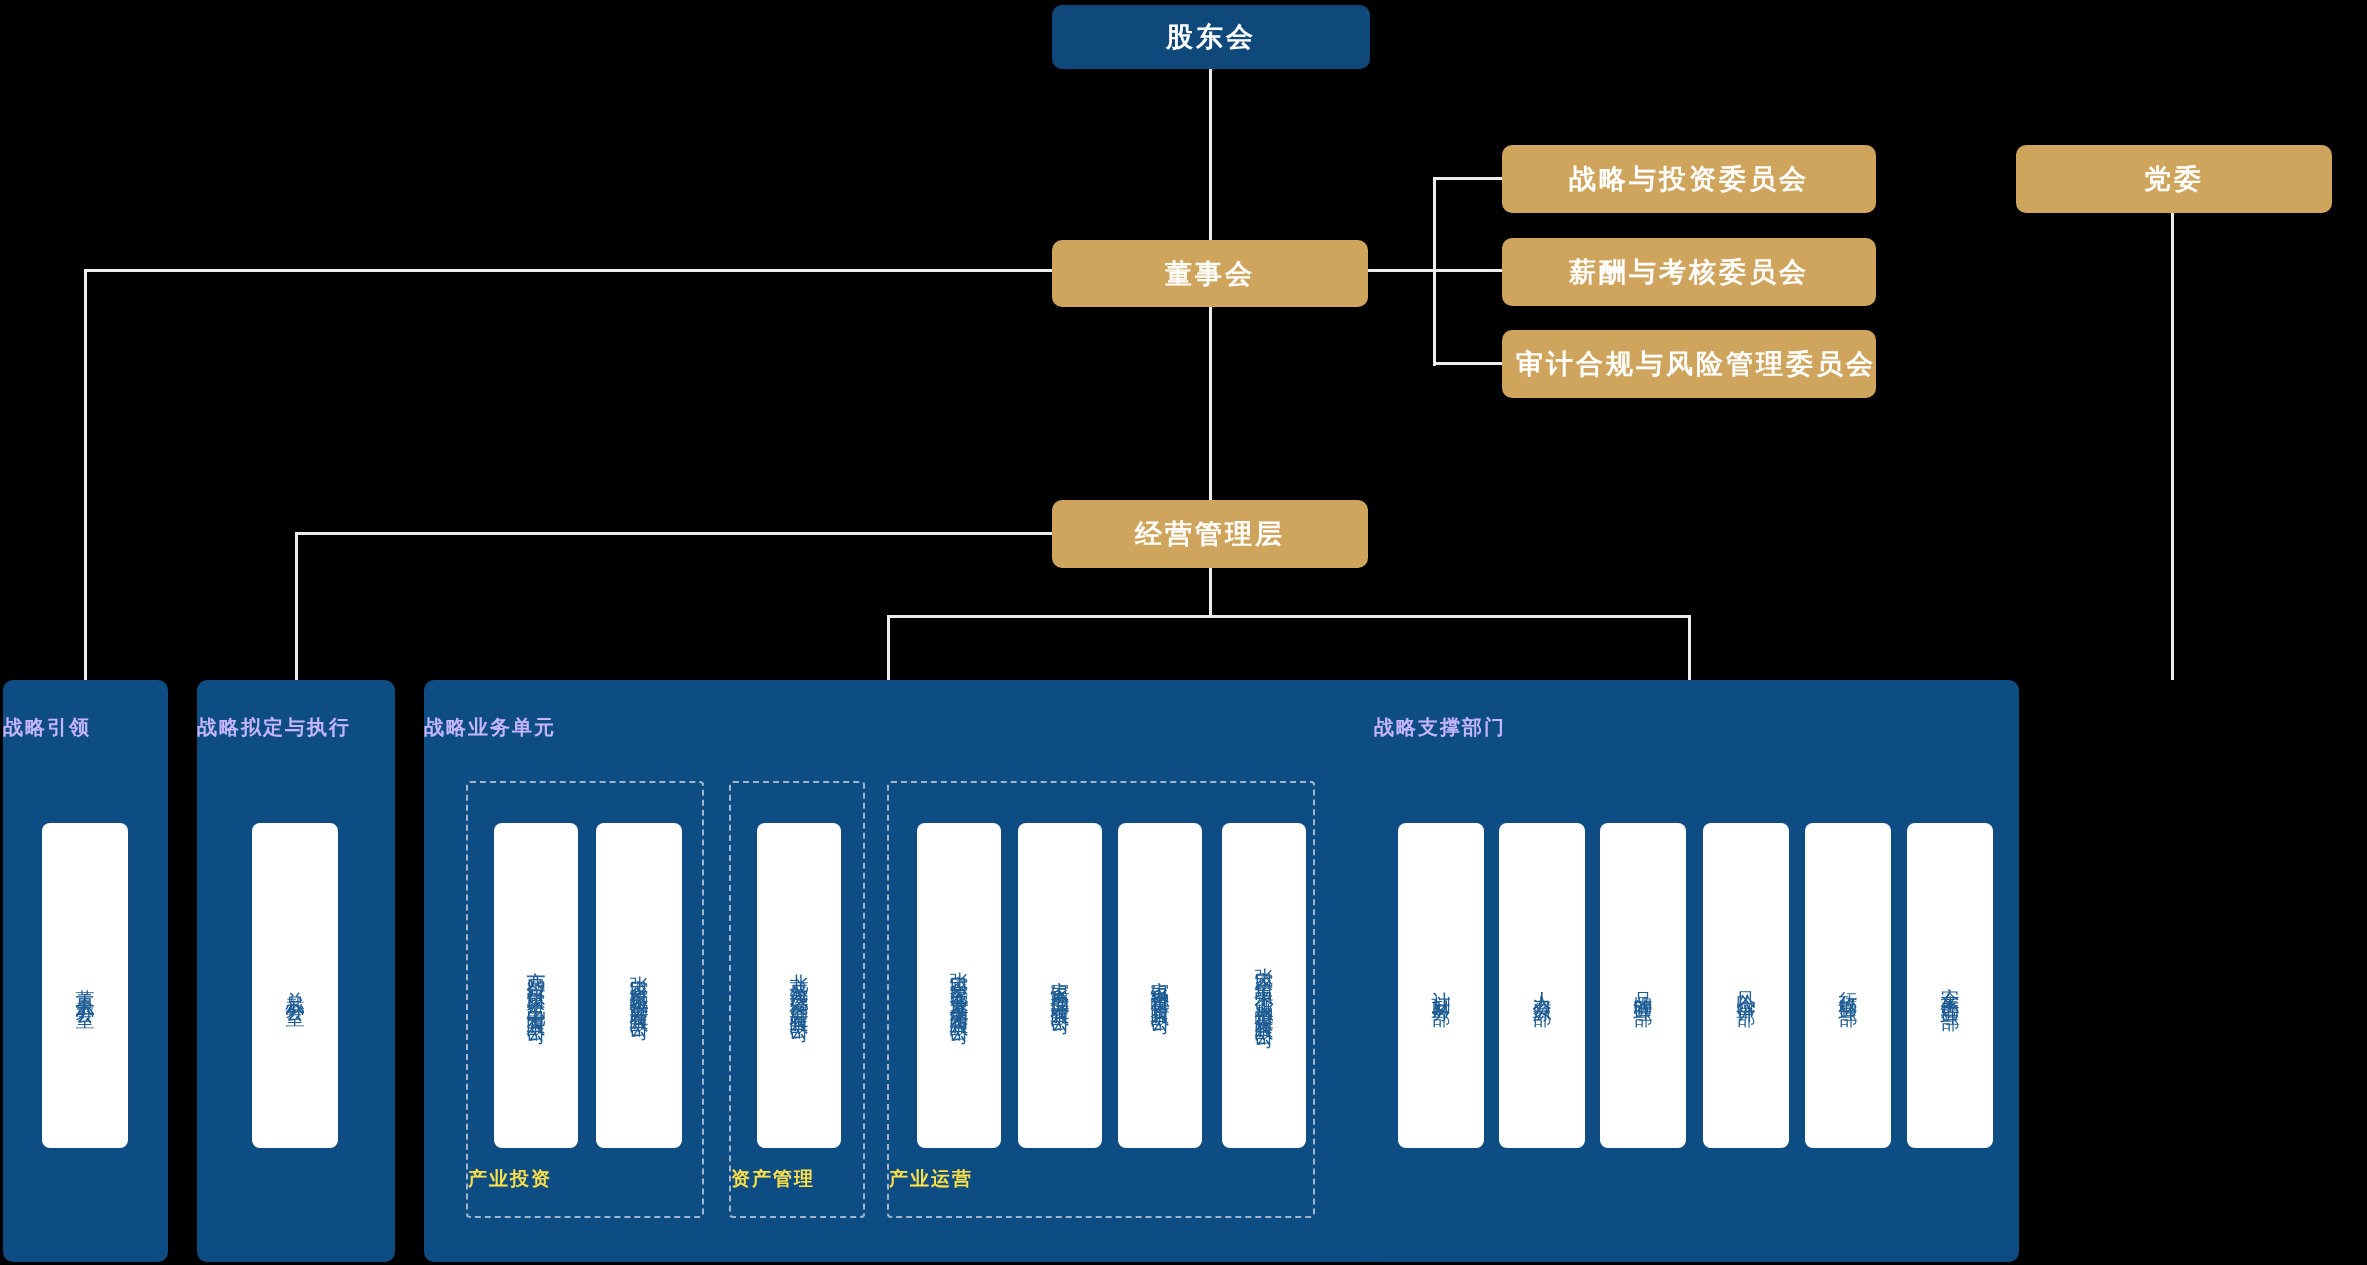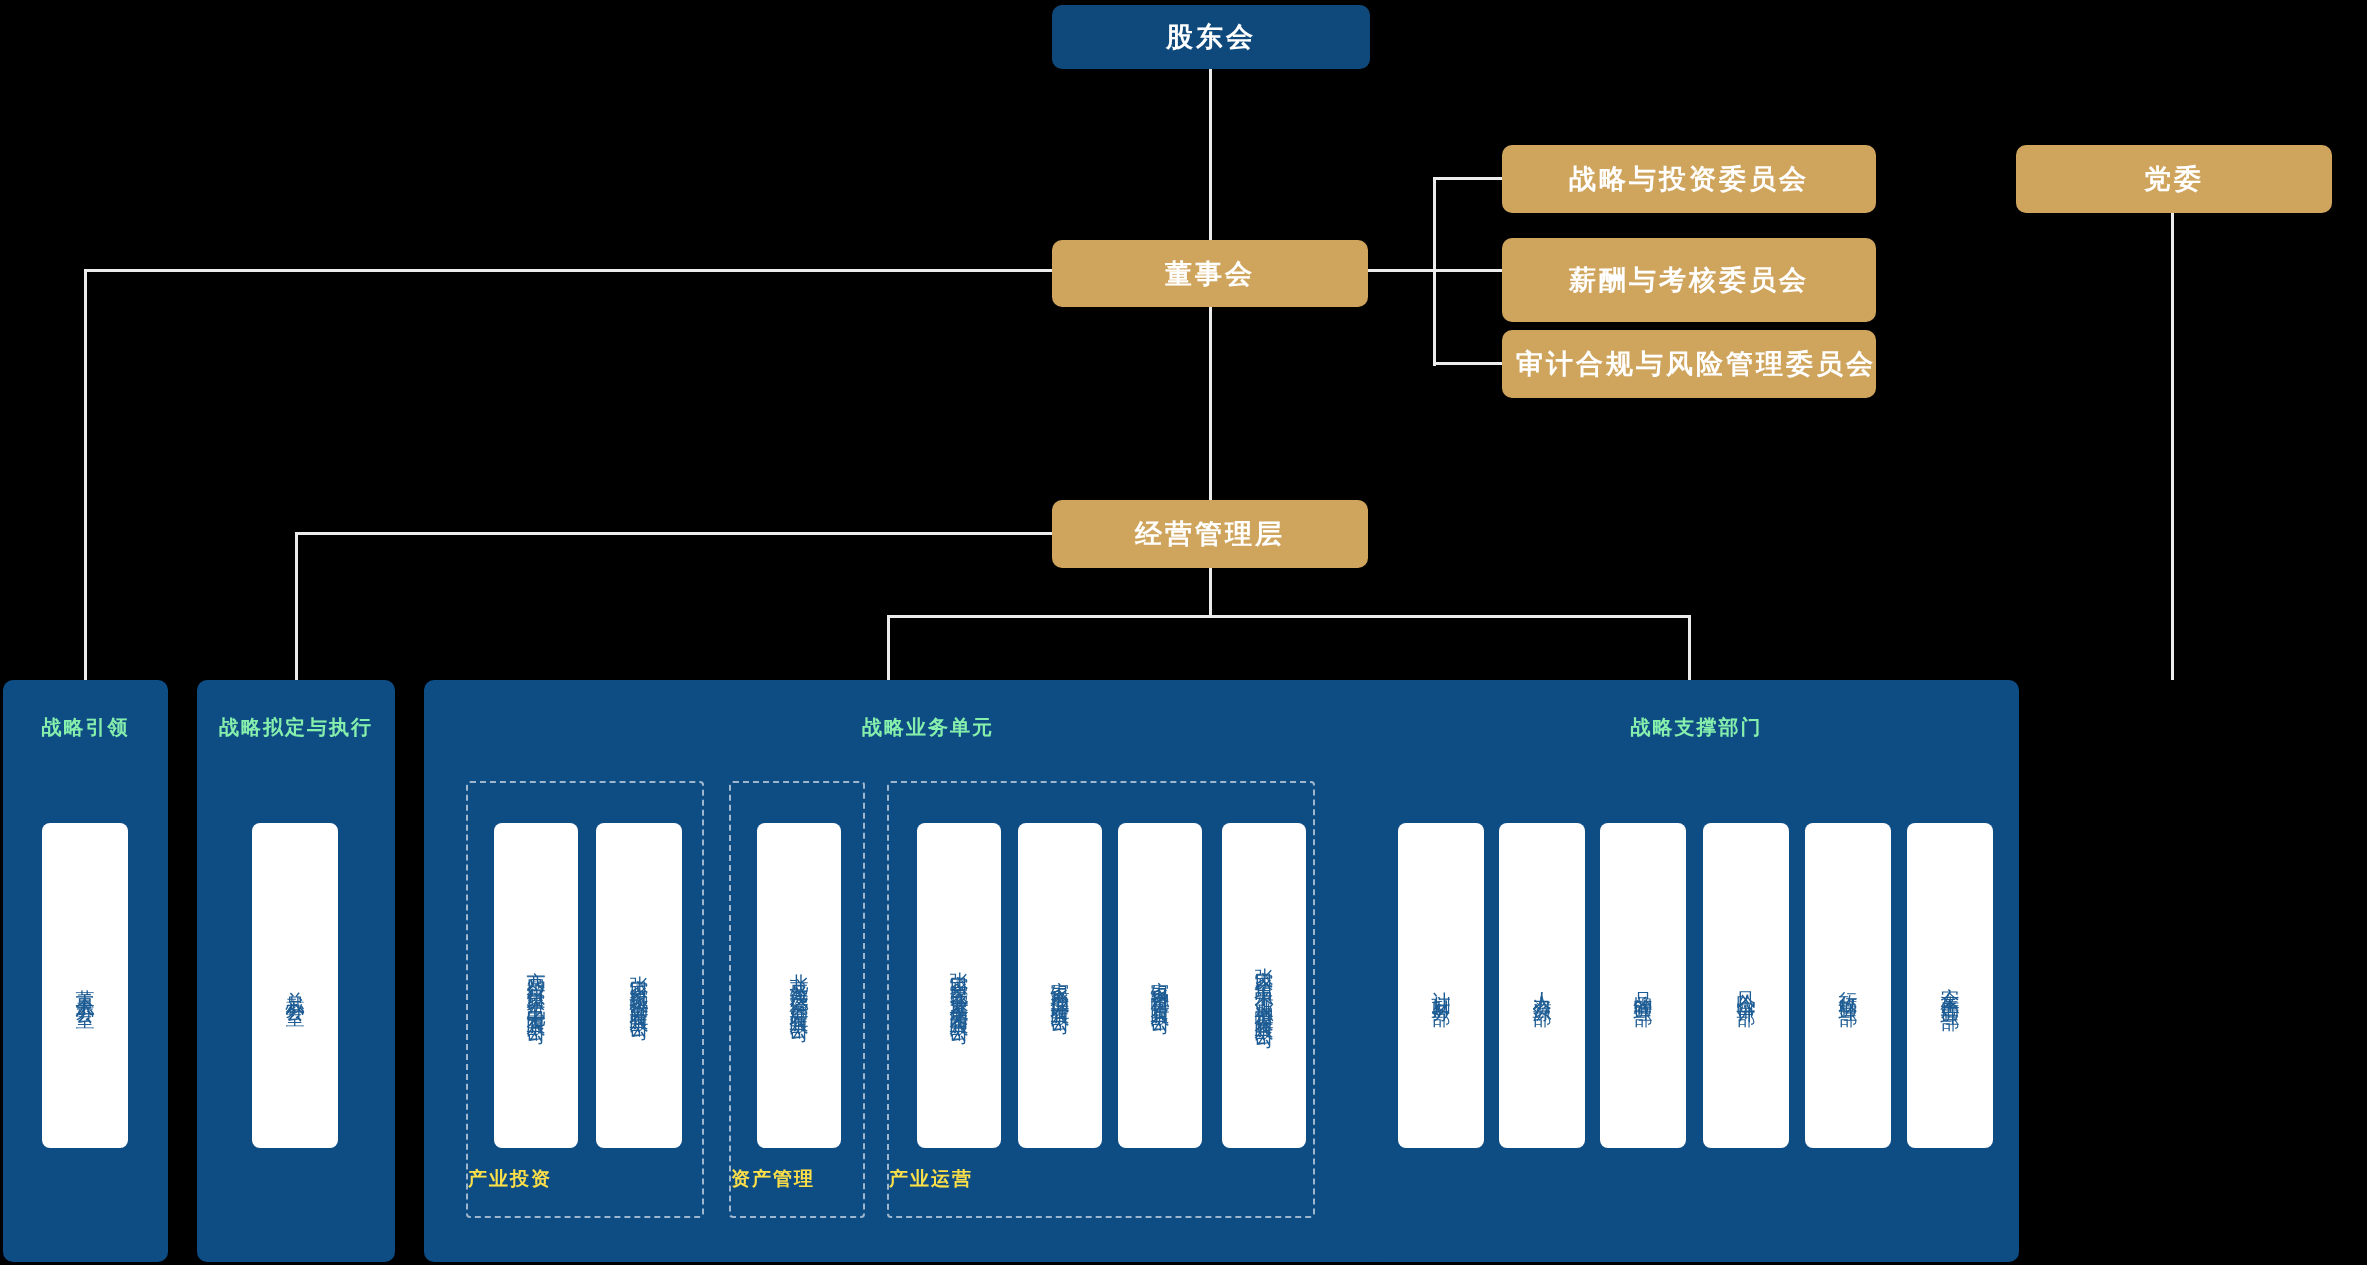--- a/index.html
+++ b/index.html
@@ -14,22 +14,22 @@
     position:absolute;border-radius:10px;display:flex;align-items:center;justify-content:center;
     color:#fff;font-size:27px;font-weight:bold;letter-spacing:3px;text-align:center;
   }
   .navy{background:#0f497c;}
   .gold{background:#cfa45c;}
   
   .panel{
     position:absolute;top:680px;height:582px;background:#0e4c84;border-radius:10px;
   }
   .panel-title{
-    position:absolute;top:34px;left:0;width:100%;text-align:center;
-    color:#86efac;font-size:20px;font-weight:bold;letter-spacing:2px;
+    position:absolute;top:34px;left:0;width:100%;text-align:left;
+    color:#c4b5fd;font-size:20px;font-weight:bold;letter-spacing:2px;
   }
   
   .vcard{
     position:absolute;top:143px;height:325px;background:#fff;border-radius:8px;
     display:flex;align-items:center;justify-content:center;
   }
   .vtext{
     writing-mode:vertical-rl;text-orientation:upright;
     color:#1c5b93;font-size:19px;letter-spacing:4px;line-height:1.8;
     white-space:normal;
@@ -78,21 +78,21 @@
     <span>股东会</span>
   </div>
 
   <div class="node gold" style="left:1052px;top:240px;width:316px;height:67px;">
     <span>董事会</span>
   </div>
 
   <div class="node gold" style="left:1502px;top:145px;width:374px;height:68px;">
     <span>战略与投资委员会</span>
   </div>
-  <div class="node gold" style="left:1502px;top:238px;width:374px;height:84px;">
+  <div class="node gold" style="left:1502px;top:238px;width:374px;height:68px;">
     <span>薪酬与考核委员会</span>
   </div>
   <div class="node gold" style="left:1502px;top:330px;width:374px;height:68px;justify-content:flex-end;">
     <span>审计合规与风险管理委员会</span>
   </div>
 
   <div class="node gold" style="left:2016px;top:145px;width:316px;height:68px;">
     <span>党委</span>
   </div>
 

